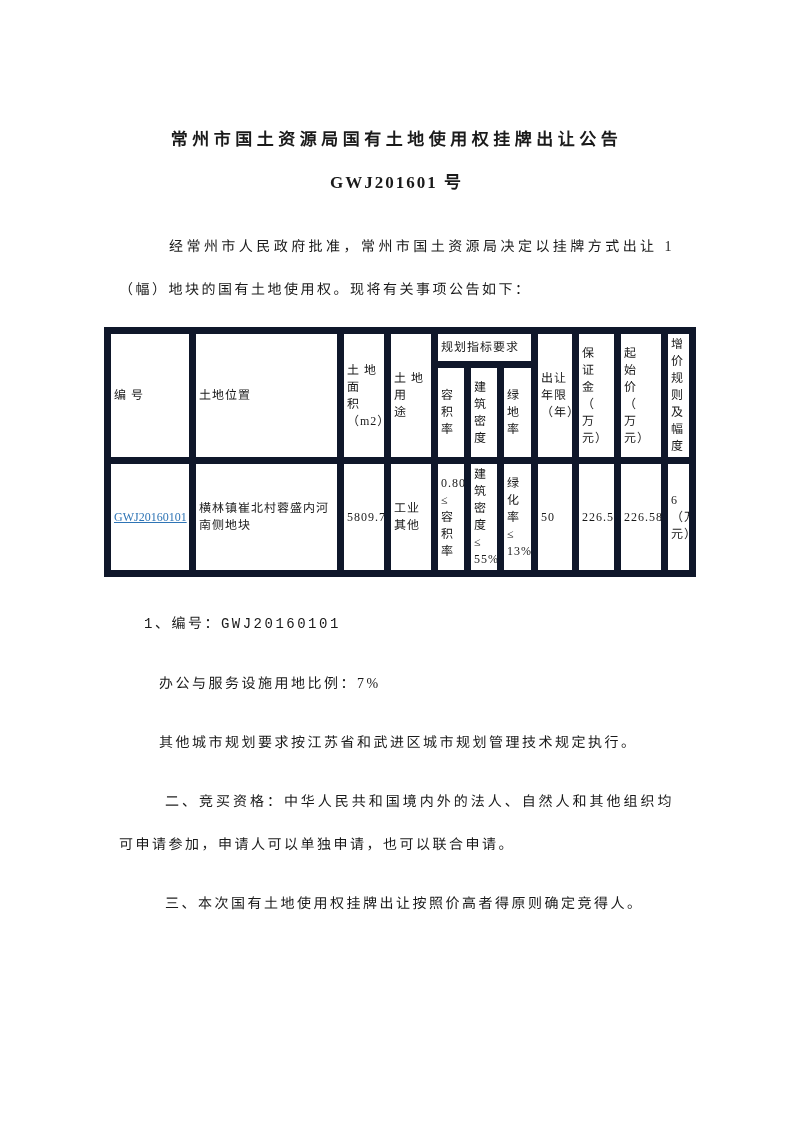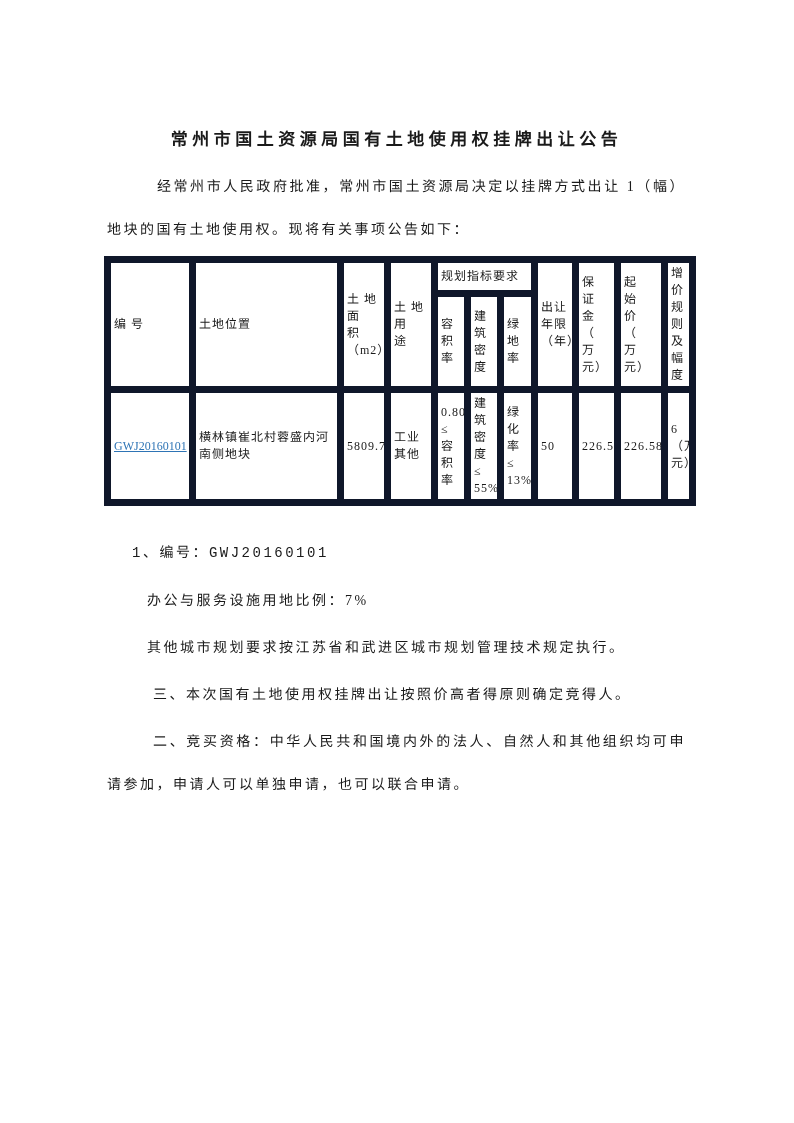--- a/index.html
+++ b/index.html
@@ -24,21 +24,21 @@
     text-align: center;
     letter-spacing: 4.5px;
     line-height: 43px;
     margin: 0;
   }
   .subtitle { margin-bottom: 21px; letter-spacing: 2px; }
   .para {
     font-size: 14px;
     line-height: 43px;
     letter-spacing: 2.5px;
-    margin: 4px;
+    margin: 16px;
   }
   .justify { text-align: justify; }
   .indent-lg  { text-indent: 50px; }
   .indent-num { text-indent: 25px; font-family: Liberation Mono, monospace; }
   .indent-sub { text-indent: 40px; }
   .indent-sec { text-indent: 46px; }
 
   .land-table {
     border-collapse: collapse;
     table-layout: fixed;
@@ -67,20 +67,21 @@
     cursor: pointer;
   }
   .details { margin-top: 26px; }
 </style>
 </head>
 <body>
 
 <div class="page">
 
   <h1 class="title">常州市国土资源局国有土地使用权挂牌出让公告</h1>
+  <div class="title subtitle">GWJ201601 号</div>
 
   <p class="para indent-lg justify">经常州市人民政府批准，常州市国土资源局决定以挂牌方式出让 1（幅）地块的国有土地使用权。现将有关事项公告如下：</p>
 
   <table class="land-table">
     <colgroup>
       <col style="width:85px">
         <col style="width:148px">
         <col style="width:47px">
         <col style="width:47px">
       <col style="width:33px">
@@ -149,17 +150,17 @@
 （万
 元）</td>
       </tr>
     </tbody>
   </table>
 
   <div class="details">
     <p class="para indent-num">1、编号：GWJ20160101</p>
     <p class="para indent-sub">办公与服务设施用地比例：7%</p>
     <p class="para indent-sub">其他城市规划要求按江苏省和武进区城市规划管理技术规定执行。</p>
+    <p class="para indent-sec justify">二、竞买资格：中华人民共和国境内外的法人、自然人和其他组织均可申请参加，申请人可以单独申请，也可以联合申请。</p>
     <p class="para indent-sec">三、本次国有土地使用权挂牌出让按照价高者得原则确定竞得人。</p>
-    <p class="para indent-sec justify">二、竞买资格：中华人民共和国境内外的法人、自然人和其他组织均可申请参加，申请人可以单独申请，也可以联合申请。</p>
   </div>
 
 </div>
 
 </body></html>

